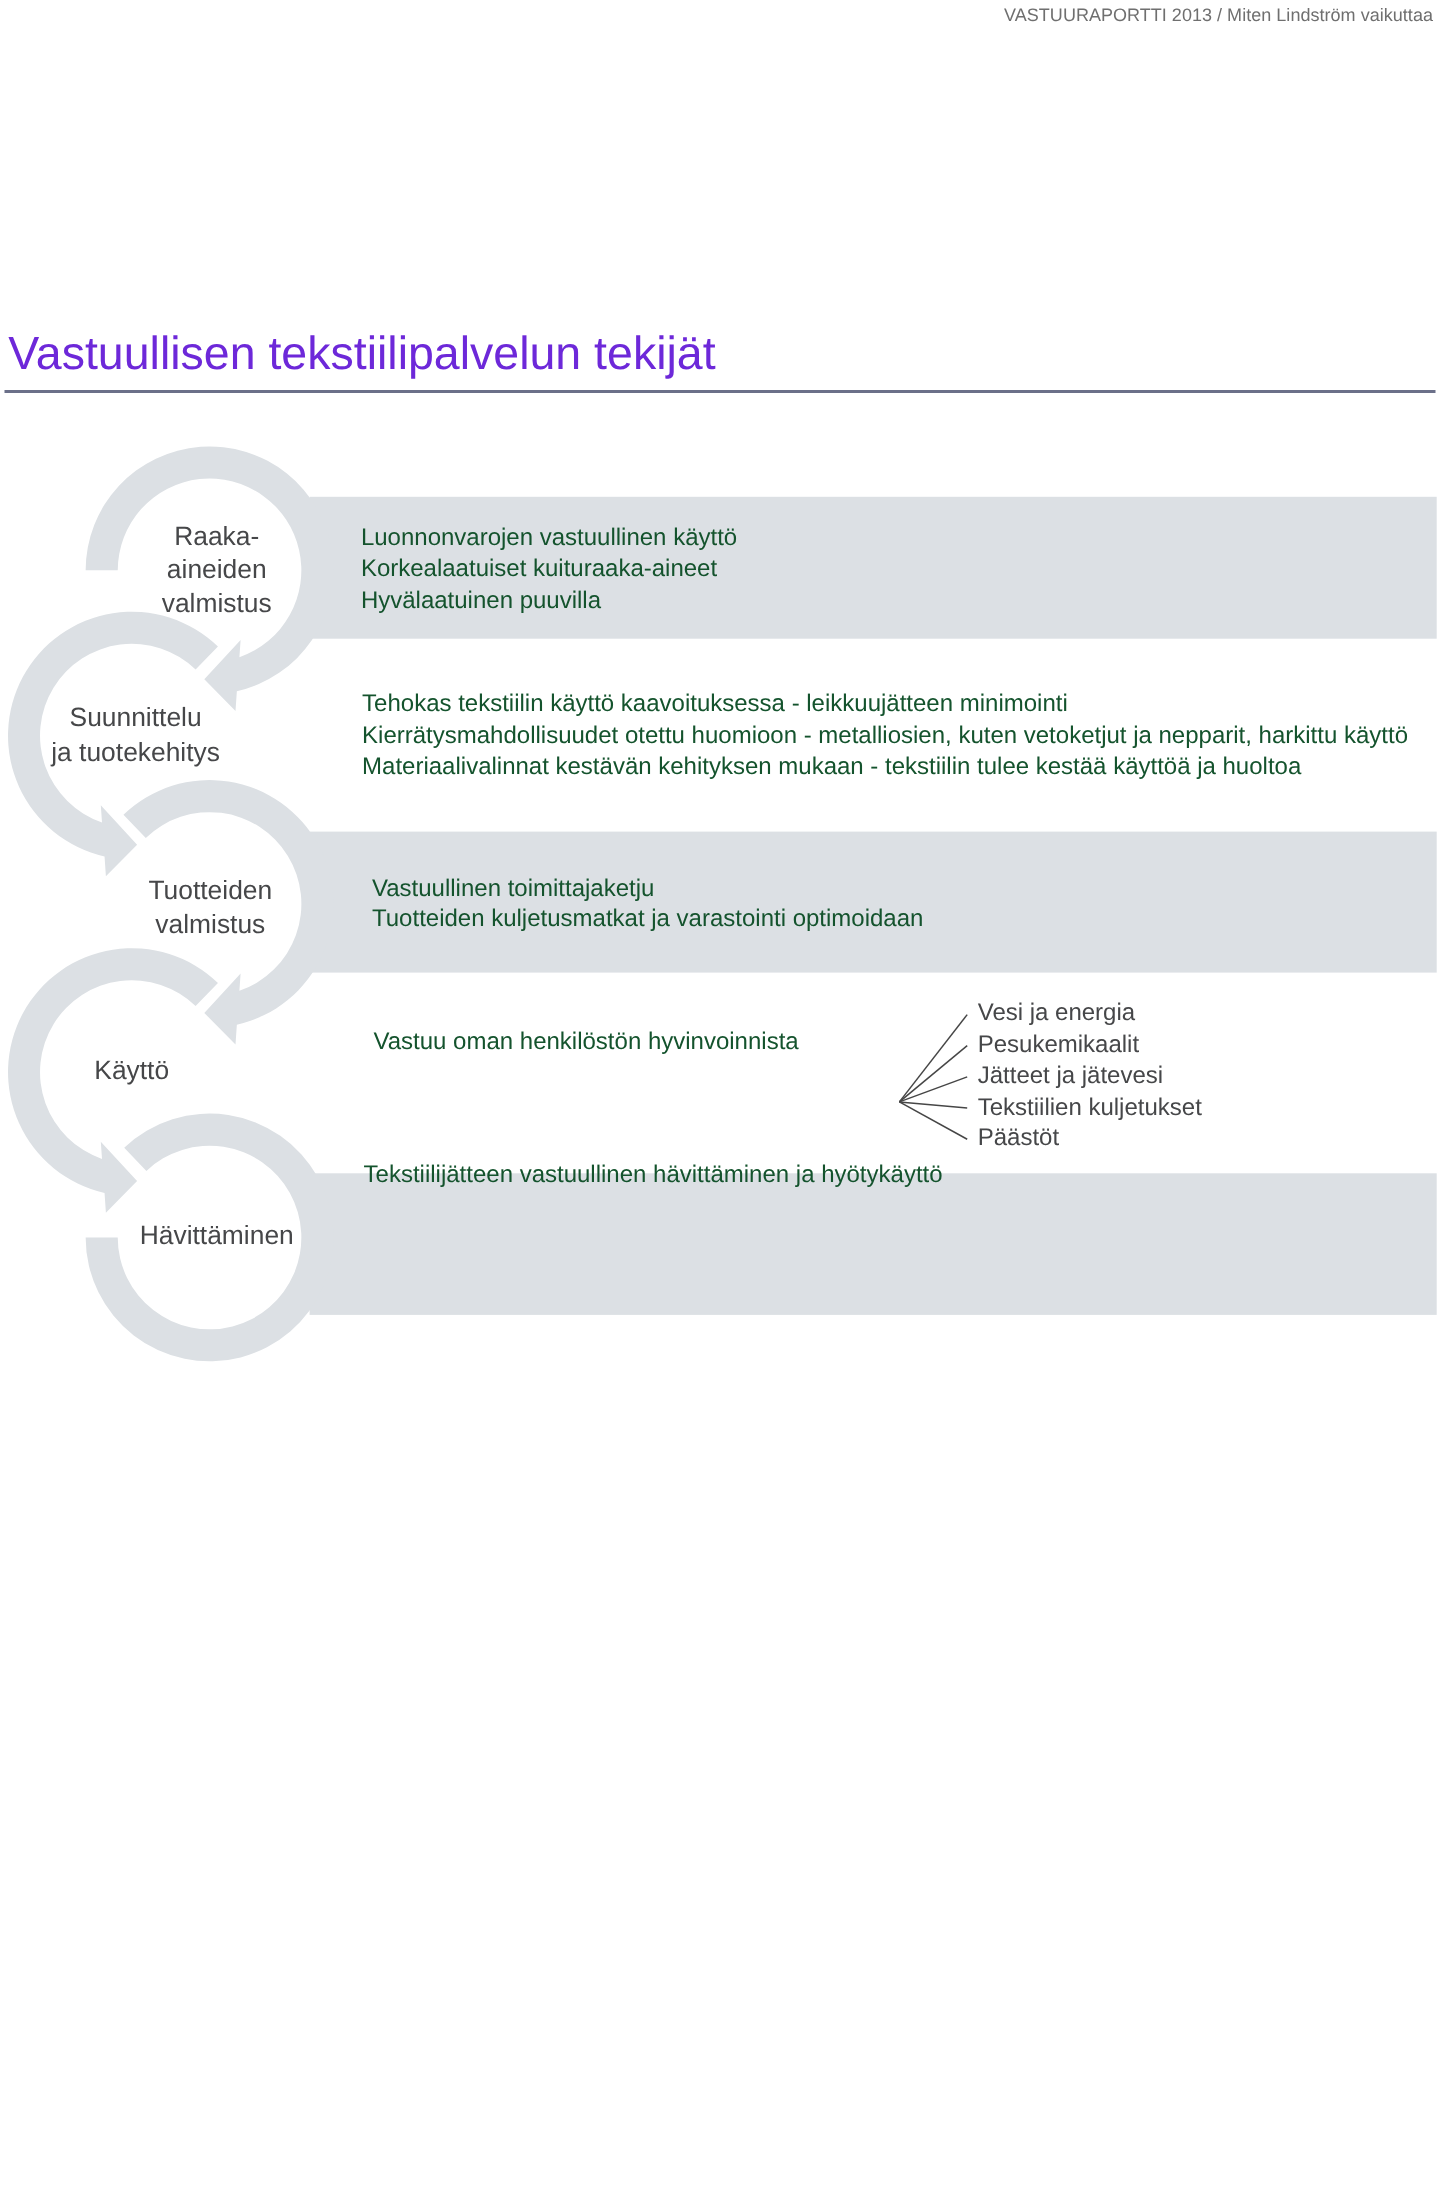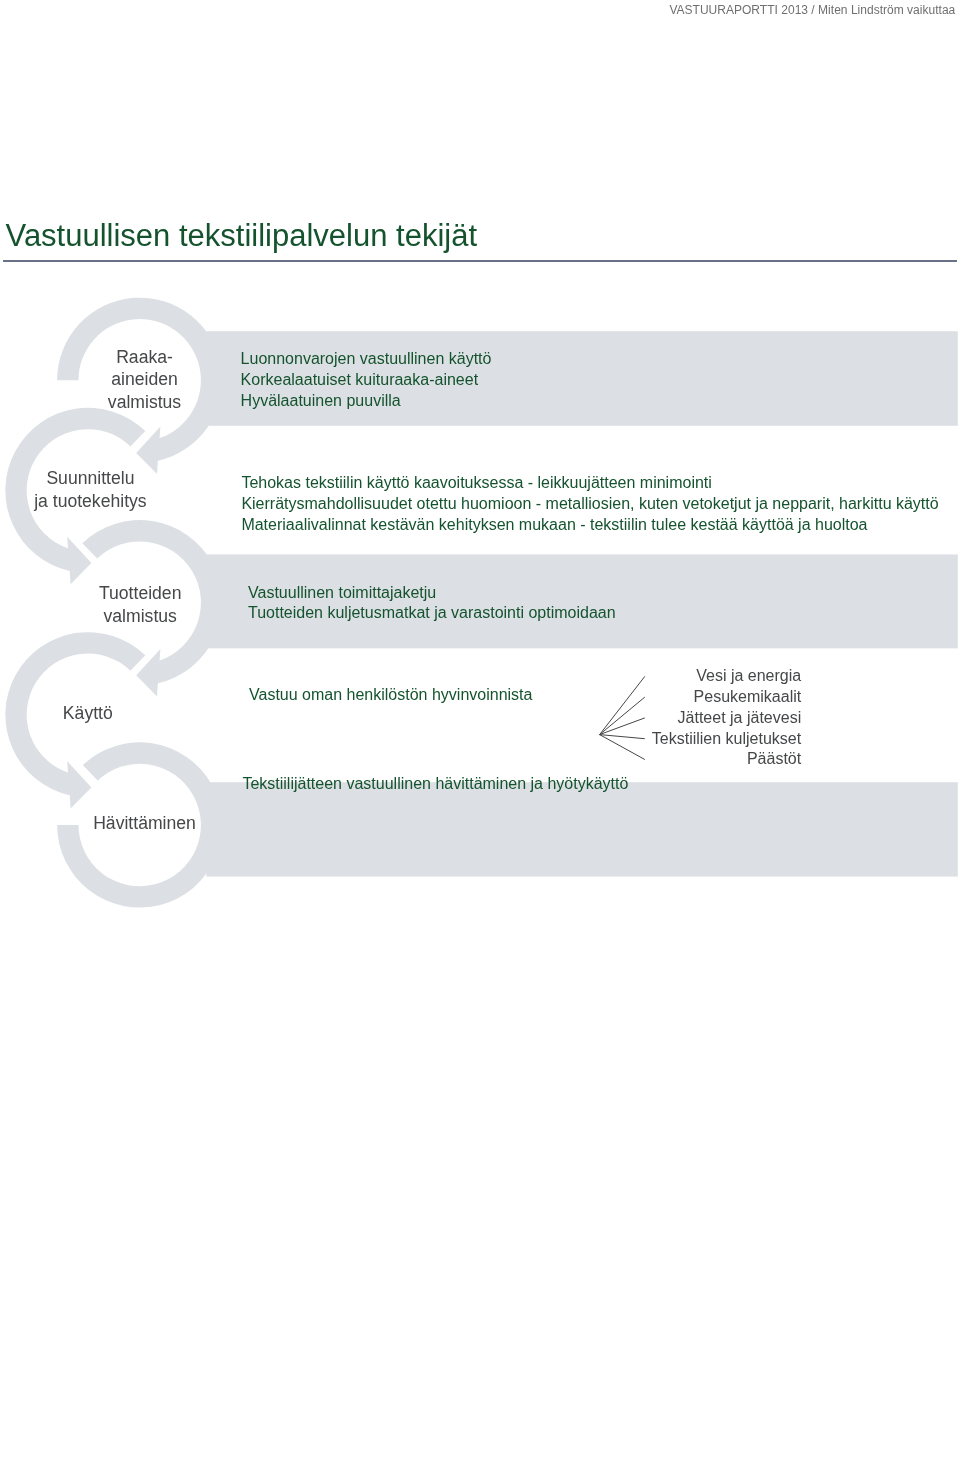--- a/index.html
+++ b/index.html
@@ -5,21 +5,21 @@
 <style>
   html,body{margin:0;padding:0;}
   body{width:960px;height:1460px;background:#ffffff;
        font-family:"Liberation Sans",sans-serif;
        -webkit-font-smoothing:antialiased;}
   #page{position:relative;width:960px;height:1411px;overflow:hidden;}
 
   .hdr{position:absolute;top:2.5px;right:4.7px;font-size:12px;color:#6f6f6f;
        letter-spacing:0.02px;white-space:nowrap;line-height:14px;}
 
-  .title{position:absolute;left:5.5px;top:217.5px;font-size:31px;color:#14532d;
+  .title{position:absolute;left:5.5px;top:217.5px;font-size:31px;color:#6d28d9;
          line-height:36px;white-space:nowrap;font-weight:normal;margin:0;padding:0;}
   .rule{position:absolute;left:3px;top:260.15px;width:954px;height:1.45px;background:#6b7089;}
 
   #diagram{position:absolute;left:0;top:0;width:960px;height:960px;}
   .panel{fill:#dce0e4;}
   .disc{fill:#ffffff;}
   .ring{fill:#dce0e4;}
   .fanline{stroke:#464646;stroke-width:1;fill:none;}
 
   .lbl{position:absolute;font-size:17.6px;color:#464749;line-height:22.8px;
@@ -76,42 +76,42 @@
   <div class="body" style="left:240.6px;top:349.1px;">
     <div>Luonnonvarojen vastuullinen käyttö</div>
     <div>Korkealaatuiset kuituraaka-aineet</div>
     <div>Hyvälaatuinen puuvilla</div>
   </div>
 
   <div class="lbl" style="left:-59.6px;top:467.1px;width:300px;">
     <div>Suunnittelu</div>
     <div>ja tuotekehitys</div>
   </div>
-  <div class="body" style="left:241.4px;top:473px;">
+  <div class="body" style="left:241.4px;top:460px;">
     <div>Tehokas tekstiilin käyttö kaavoituksessa - leikkuujätteen minimointi</div>
     <div>Kierrätysmahdollisuudet otettu huomioon - metalliosien, kuten vetoketjut ja nepparit, harkittu käyttö</div>
     <div>Materiaalivalinnat kestävän kehityksen mukaan - tekstiilin tulee kestää käyttöä ja huoltoa</div>
   </div>
 
   <div class="lbl" style="left:-9.8px;top:582.0px;width:300px;">
     <div>Tuotteiden</div>
     <div>valmistus</div>
   </div>
   <div class="body" style="left:248px;top:582.5px;">
     <div>Vastuullinen toimittajaketju</div>
     <div>Tuotteiden kuljetusmatkat ja varastointi optimoidaan</div>
   </div>
 
   <div class="lbl" style="left:-62.2px;top:701.9px;width:300px;">
     <div>Käyttö</div>
   </div>
   <div class="body" style="left:249px;top:684.8px;">
     <div>Vastuu oman henkilöstön hyvinvoinnista</div>
   </div>
-  <div class="fanlbl" style="left:651.8px;top:666.2px;text-align:right;">
+  <div class="fanlbl" style="left:651.8px;top:666.2px;">
     <div>Vesi ja energia</div>
     <div>Pesukemikaalit</div>
     <div>Jätteet ja jätevesi</div>
     <div>Tekstiilien kuljetukset</div>
     <div>Päästöt</div>
   </div>
 
   <div class="lbl" style="left:-5.5px;top:812.0px;width:300px;">
     <div>Hävittäminen</div>
   </div>

